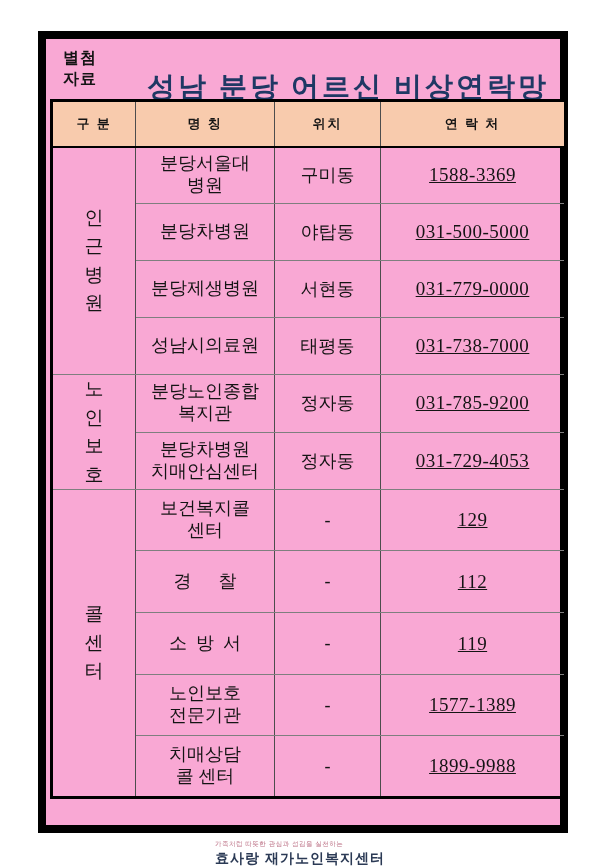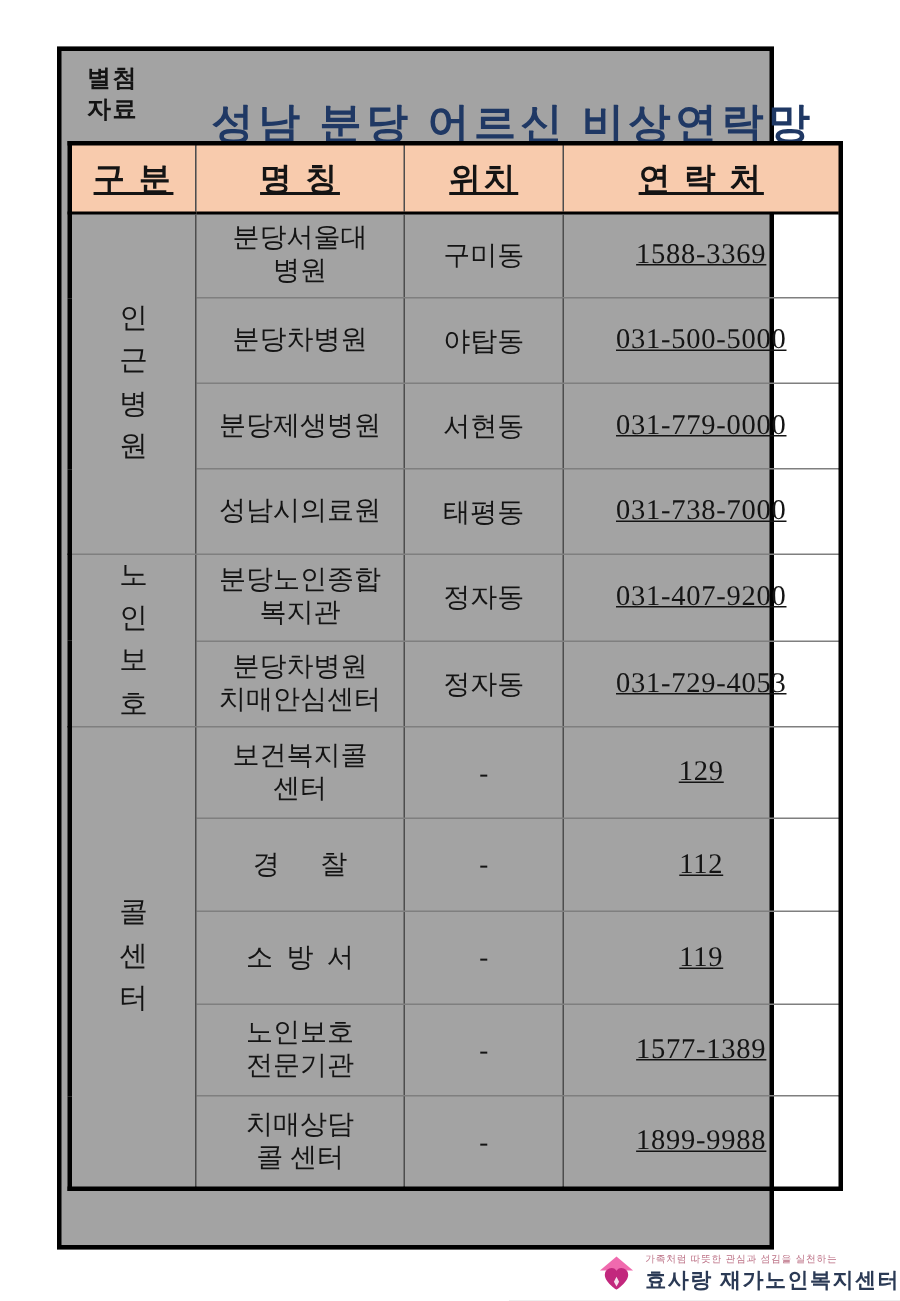--- a/index.html
+++ b/index.html
@@ -11,24 +11,24 @@
     background: #ffffff;
     font-family: "Liberation Serif", "DejaVu Serif", serif;
     color: #111;
     overflow: hidden;
   }
   
   .frame {
     position: absolute;
     left: 38px;
     top: 31px;
-    width: 478px;
+    width: 530px;
     height: 802px;
-    border: 3px solid #000000;
-    background: #a3a3a3;
+    border: 8px solid #000000;
+    background: #f9a8d4;
   }
   .corner {
     position: absolute;
     left: 17px;
     top: 9px;
     font-weight: bold;
     font-size: 16px;
     line-height: 1.3;
     color: #141414;
     letter-spacing: 1px;
@@ -59,26 +59,25 @@
   table.contacts th, table.contacts td {
     border: 1px solid #4d4d4d;
     text-align: center;
     vertical-align: middle;
     padding: 0;
   }
   table.contacts td { border-top-color: #7f7f7f; border-bottom-color: #7f7f7f; }
   thead th {
     background: #f8cbad;
     height: 46px;
-    font-size: 21px;
+    font-size: 13px;
     font-weight: bold;
     letter-spacing: 2px;
     border-bottom: 2px solid #000 !important;
     color: #141414;
-    text-decoration: underline;
   }
   tbody td.cat { border-top: 1px solid #5a5a5a; }
   td.cat .vert {
     display: inline-block;
     width: 1.1em;
     word-break: break-all;
     font-size: 19px;
     line-height: 1.5;
     color: #141414;
     letter-spacing: 0;
@@ -95,23 +94,24 @@
   tr.h61 { height: 61px; }
   tr.h62 { height: 62px; }
   
   .footer {
     position: absolute;
     left: 0; right: 0;
     top: 834px;
     height: 30px;
     display: flex;
     align-items: center;
-    justify-content: flex-end;
+    justify-content: space-between;
     gap: 6px;
     font-family: "Liberation Sans", sans-serif;
+    flex-direction: column;
   }
   .footer .texts { text-align: left; }
   .footer .tagline {
     font-size: 6.5px;
     color: #bb6e83;
     letter-spacing: 0.5px;
     margin-bottom: 1px;
   }
   .footer .brand {
     font-size: 14px;
@@ -175,21 +175,21 @@
           <td class="phone">031-738-7000</td>
         </tr>
 
         <tr class="h57">
           <td class="cat" rowspan="2">
             <span class="vert">노인보호</span>
           </td>
           <td class="name">분당노인종합
 복지관</td>
           <td class="loc">정자동</td>
-          <td class="phone">031-407-9200</td>
+          <td class="phone">031-785-9200</td>
         </tr>
         <tr class="h57">
           <td class="name">분당차병원
 치매안심센터</td>
           <td class="loc">정자동</td>
           <td class="phone">031-729-4053</td>
         </tr>
 
         <tr class="h61">
           <td class="cat" rowspan="5">

